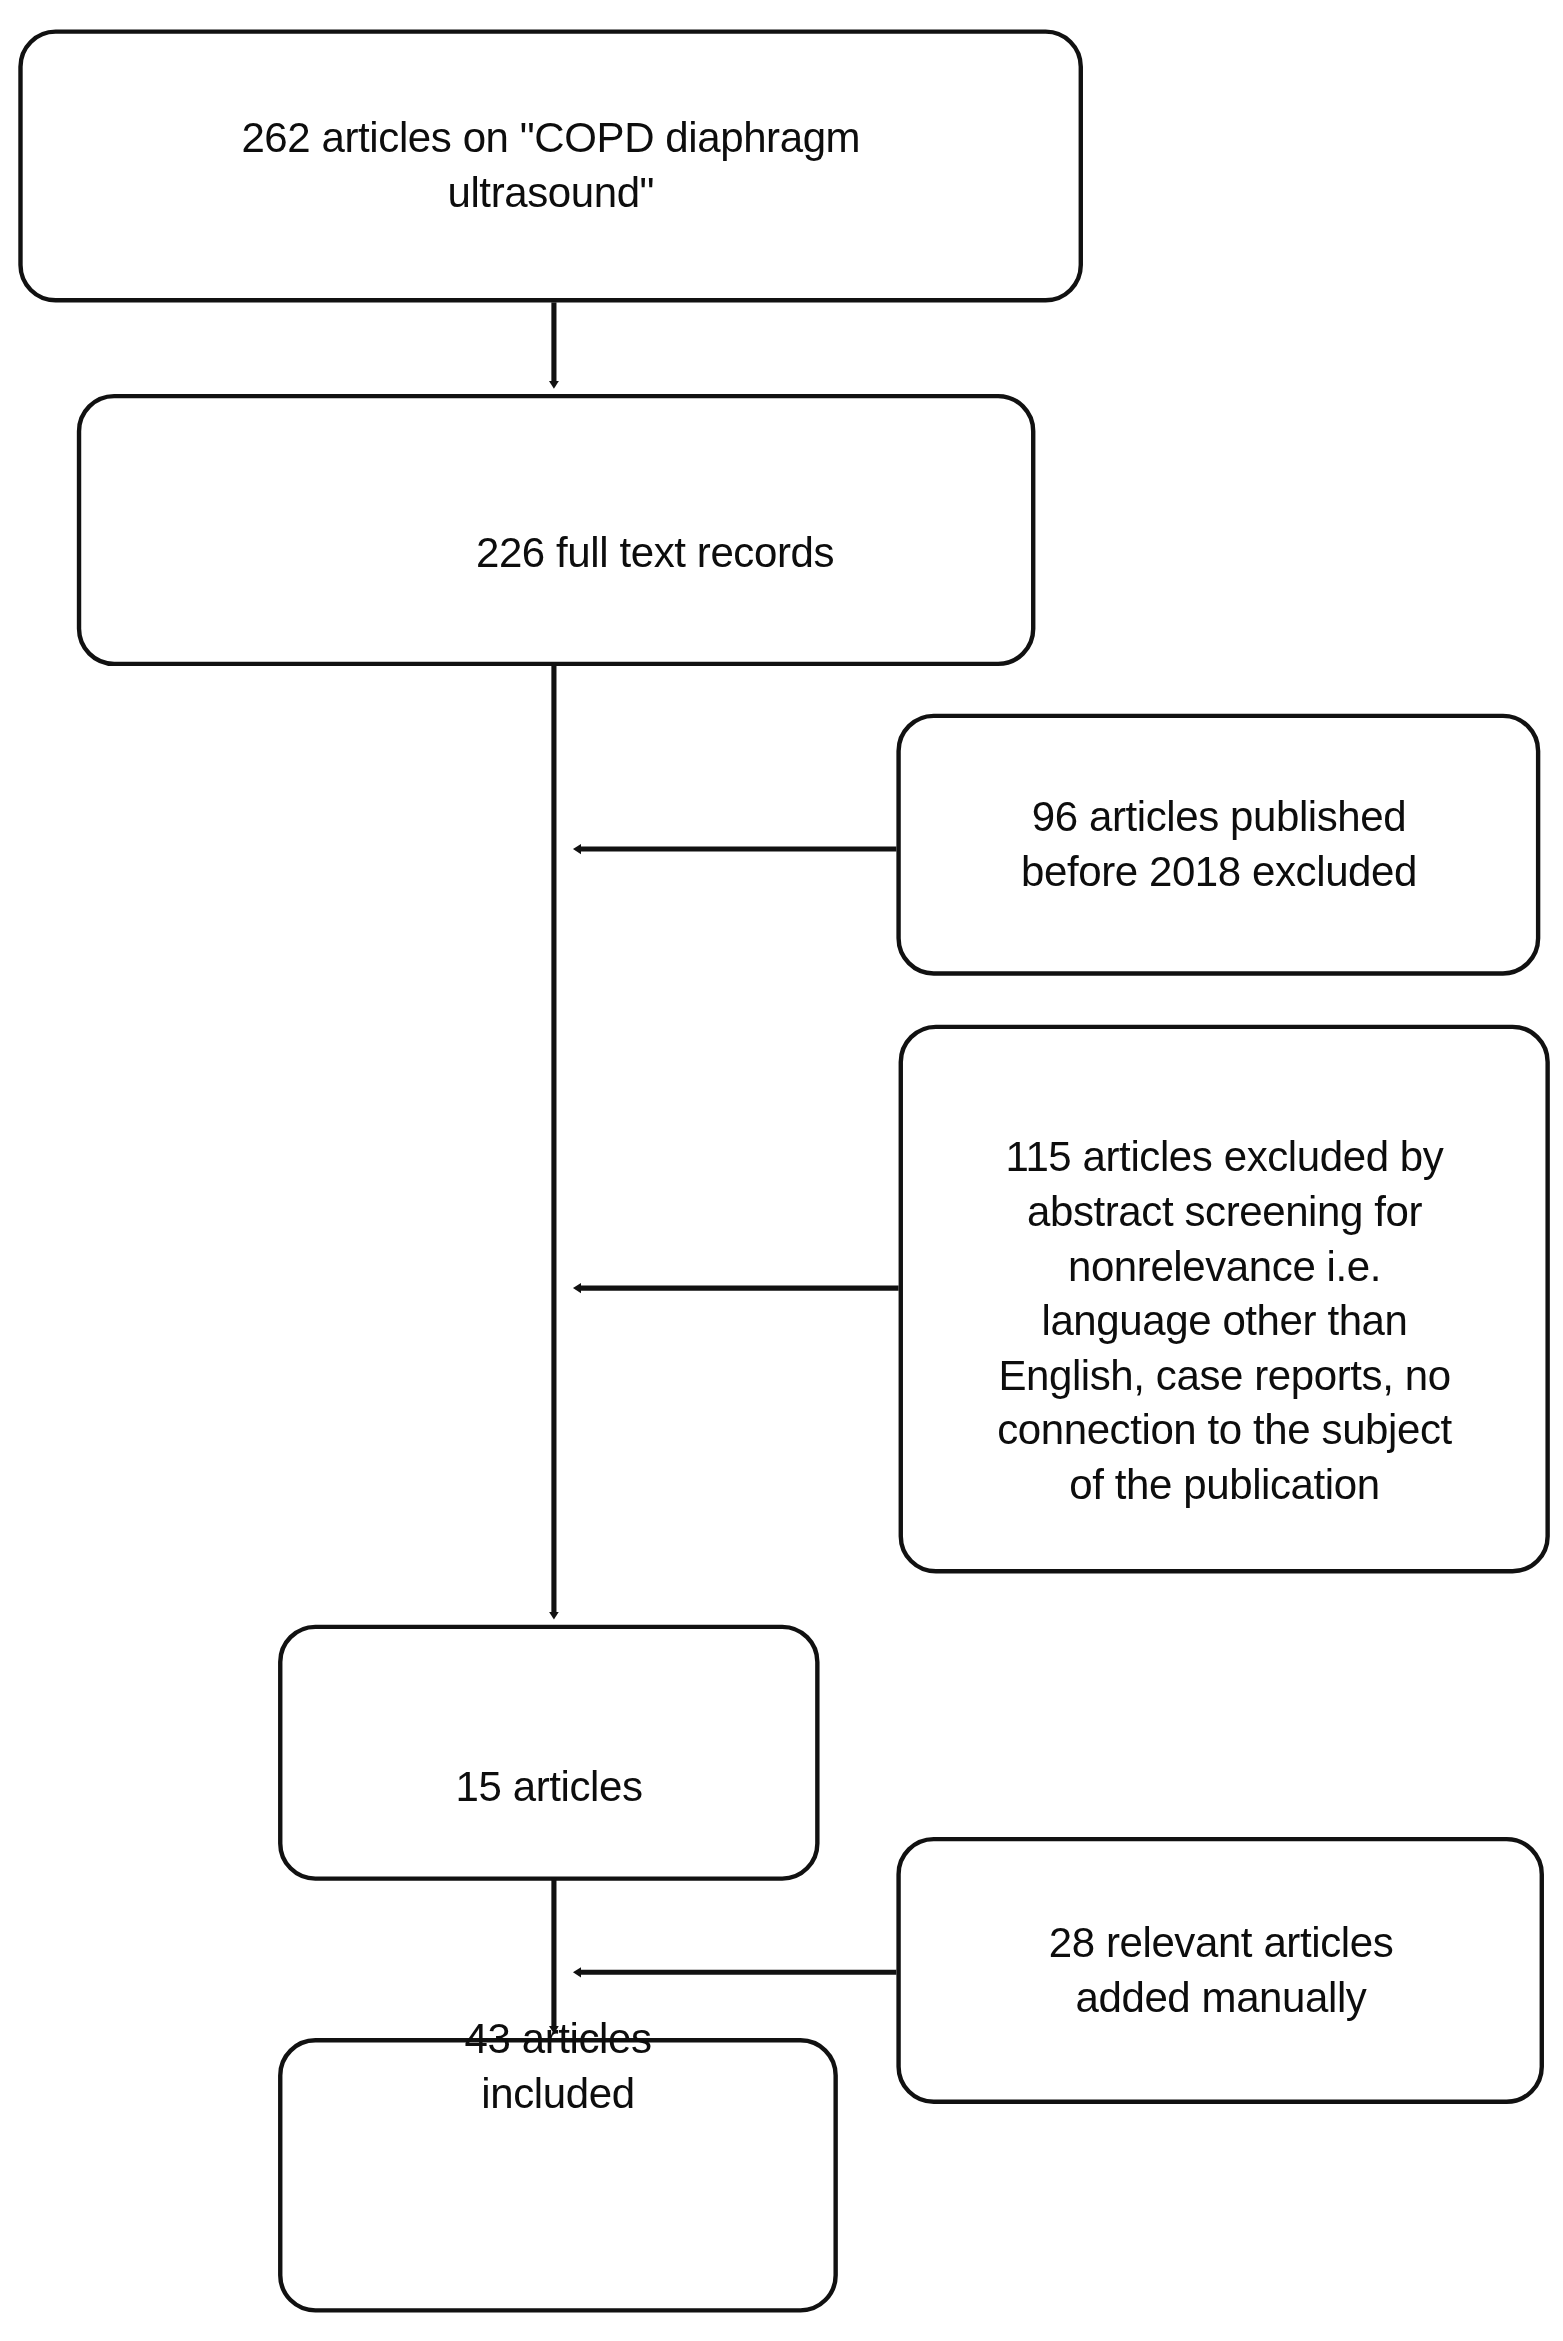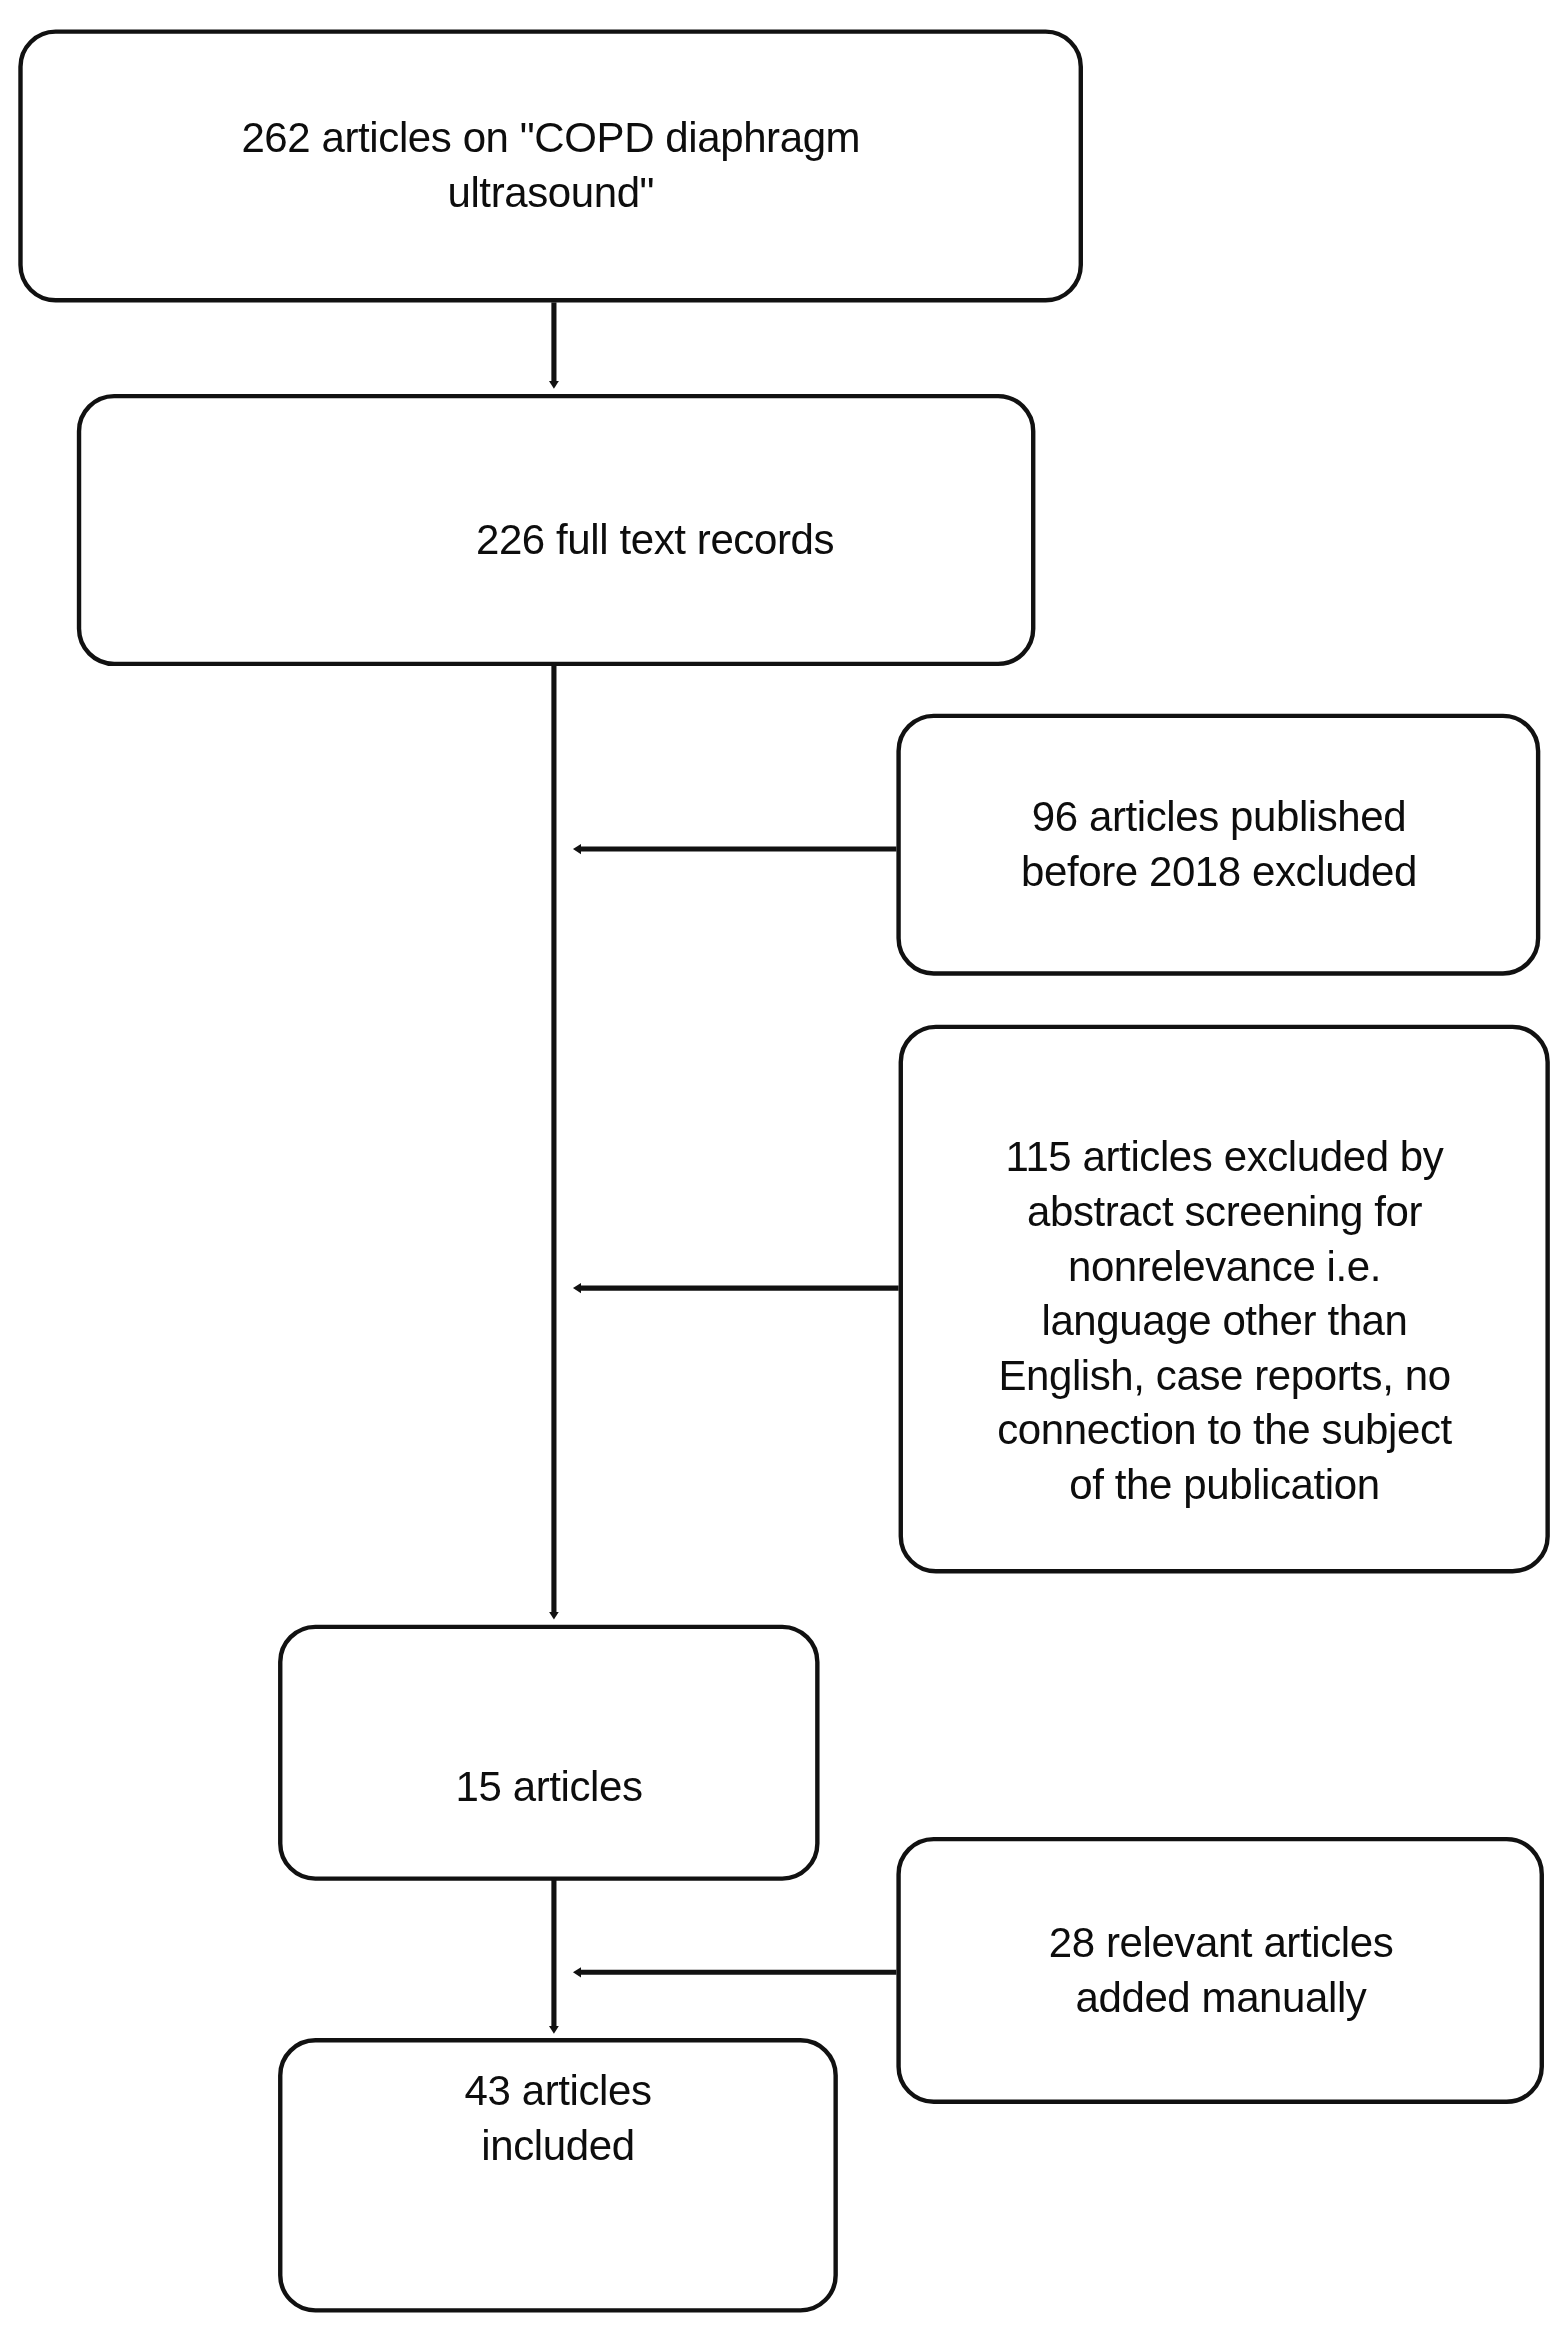--- a/index.html
+++ b/index.html
@@ -76,21 +76,21 @@
       <line x1="757" y1="2567" x2="757" y2="2772" marker-end="url(#arrow-down)"></line>
       <line x1="1225" y1="2695" x2="790" y2="2695" marker-end="url(#arrow-left)"></line>
     </g>
   </svg>
 
   <div class="node" style="left:18.3px; top:29px; width:1065px; height:273px;">
     <span class="node-text">262 articles on "COPD diaphragm
 ultrasound"</span>
   </div>
 
-  <div class="node" style="left:77px; top:404px; width:1156px; height:272px;">
+  <div class="node" style="left:77px; top:417px; width:1156px; height:272px;">
     <span class="node-text">226 full text records</span>
   </div>
 
   <div class="node" style="left:897px; top:714px; width:644px; height:262px;text-align:center;">
     <span class="node-text">96 articles published
 before 2018 excluded</span>
   </div>
 
   <div class="node" style="left:899px; top:1047px; width:651px; height:549px;">
     <span class="node-text">115 articles excluded by
@@ -104,19 +104,19 @@
 
   <div class="node" style="left:278px; top:1625px; width:542px; height:324px;">
     <span class="node-text">15 articles</span>
   </div>
 
   <div class="node" style="left:897px; top:1837px; width:648px; height:267px;align-items:center;">
     <span class="node-text">28 relevant articles
 added manually</span>
   </div>
 
-  <div class="node" style="left:278px; top:1982px; width:560px; height:274px;border-radius:16px;">
+  <div class="node" style="left:278px; top:1930px; width:560px; height:274px;border-radius:16px;">
     <span class="node-text">43 articles
 included</span>
   </div>
 
 </div>
 
 
 </body></html>

